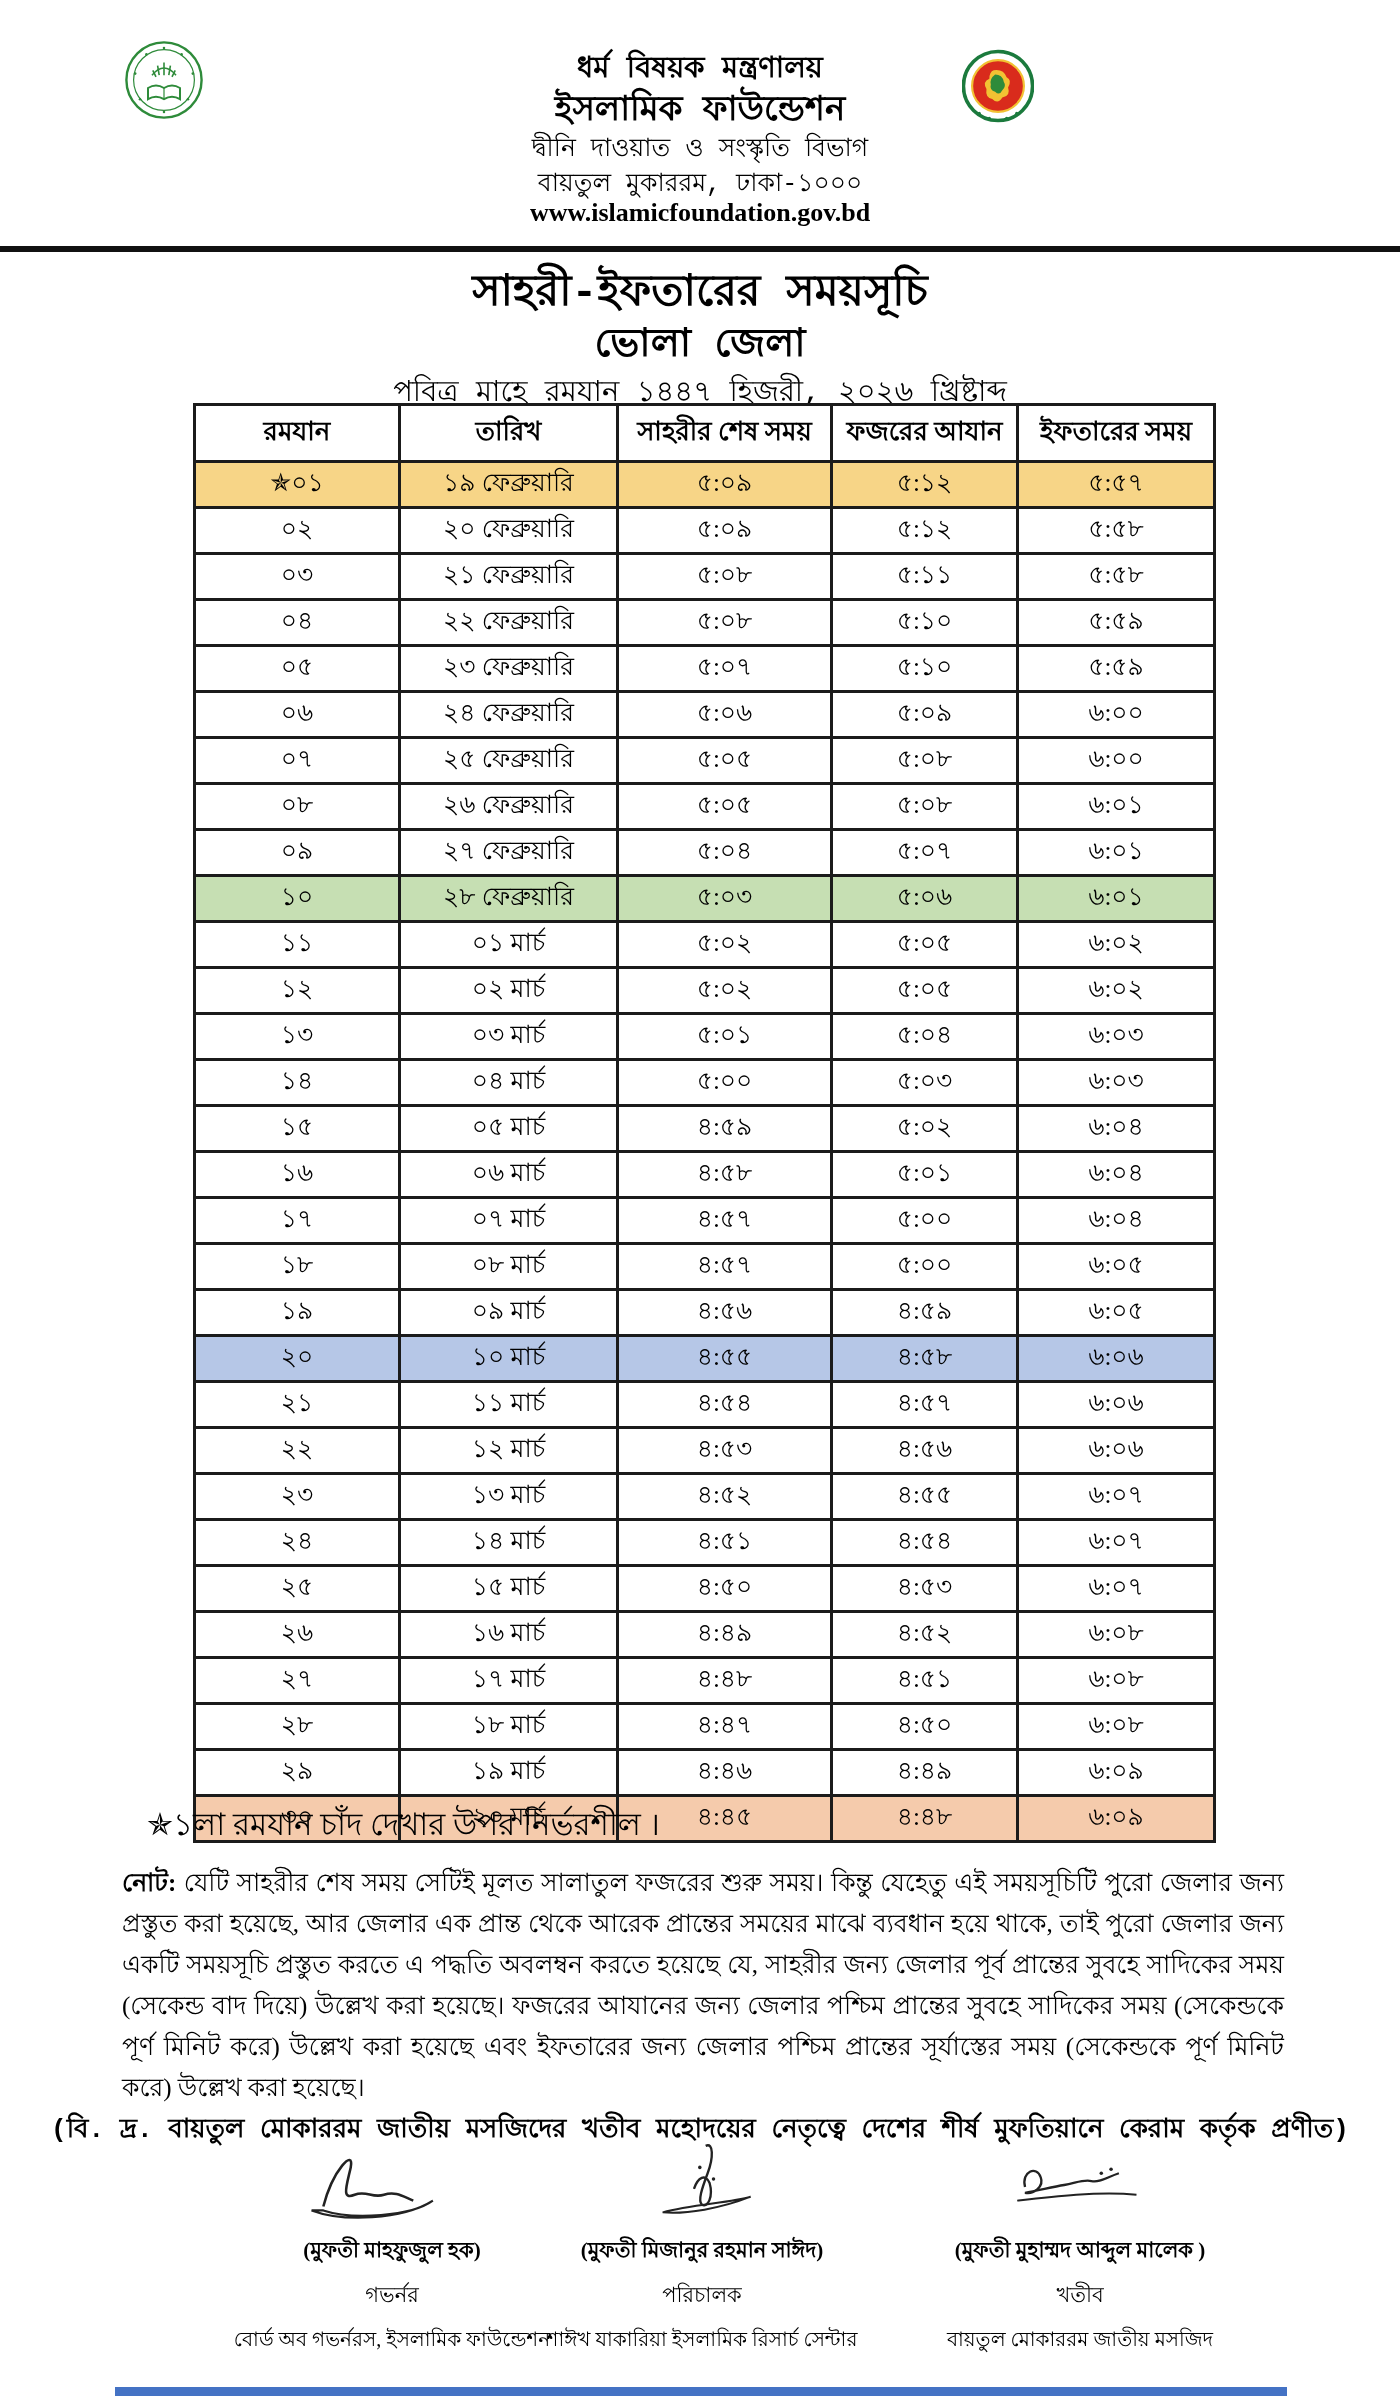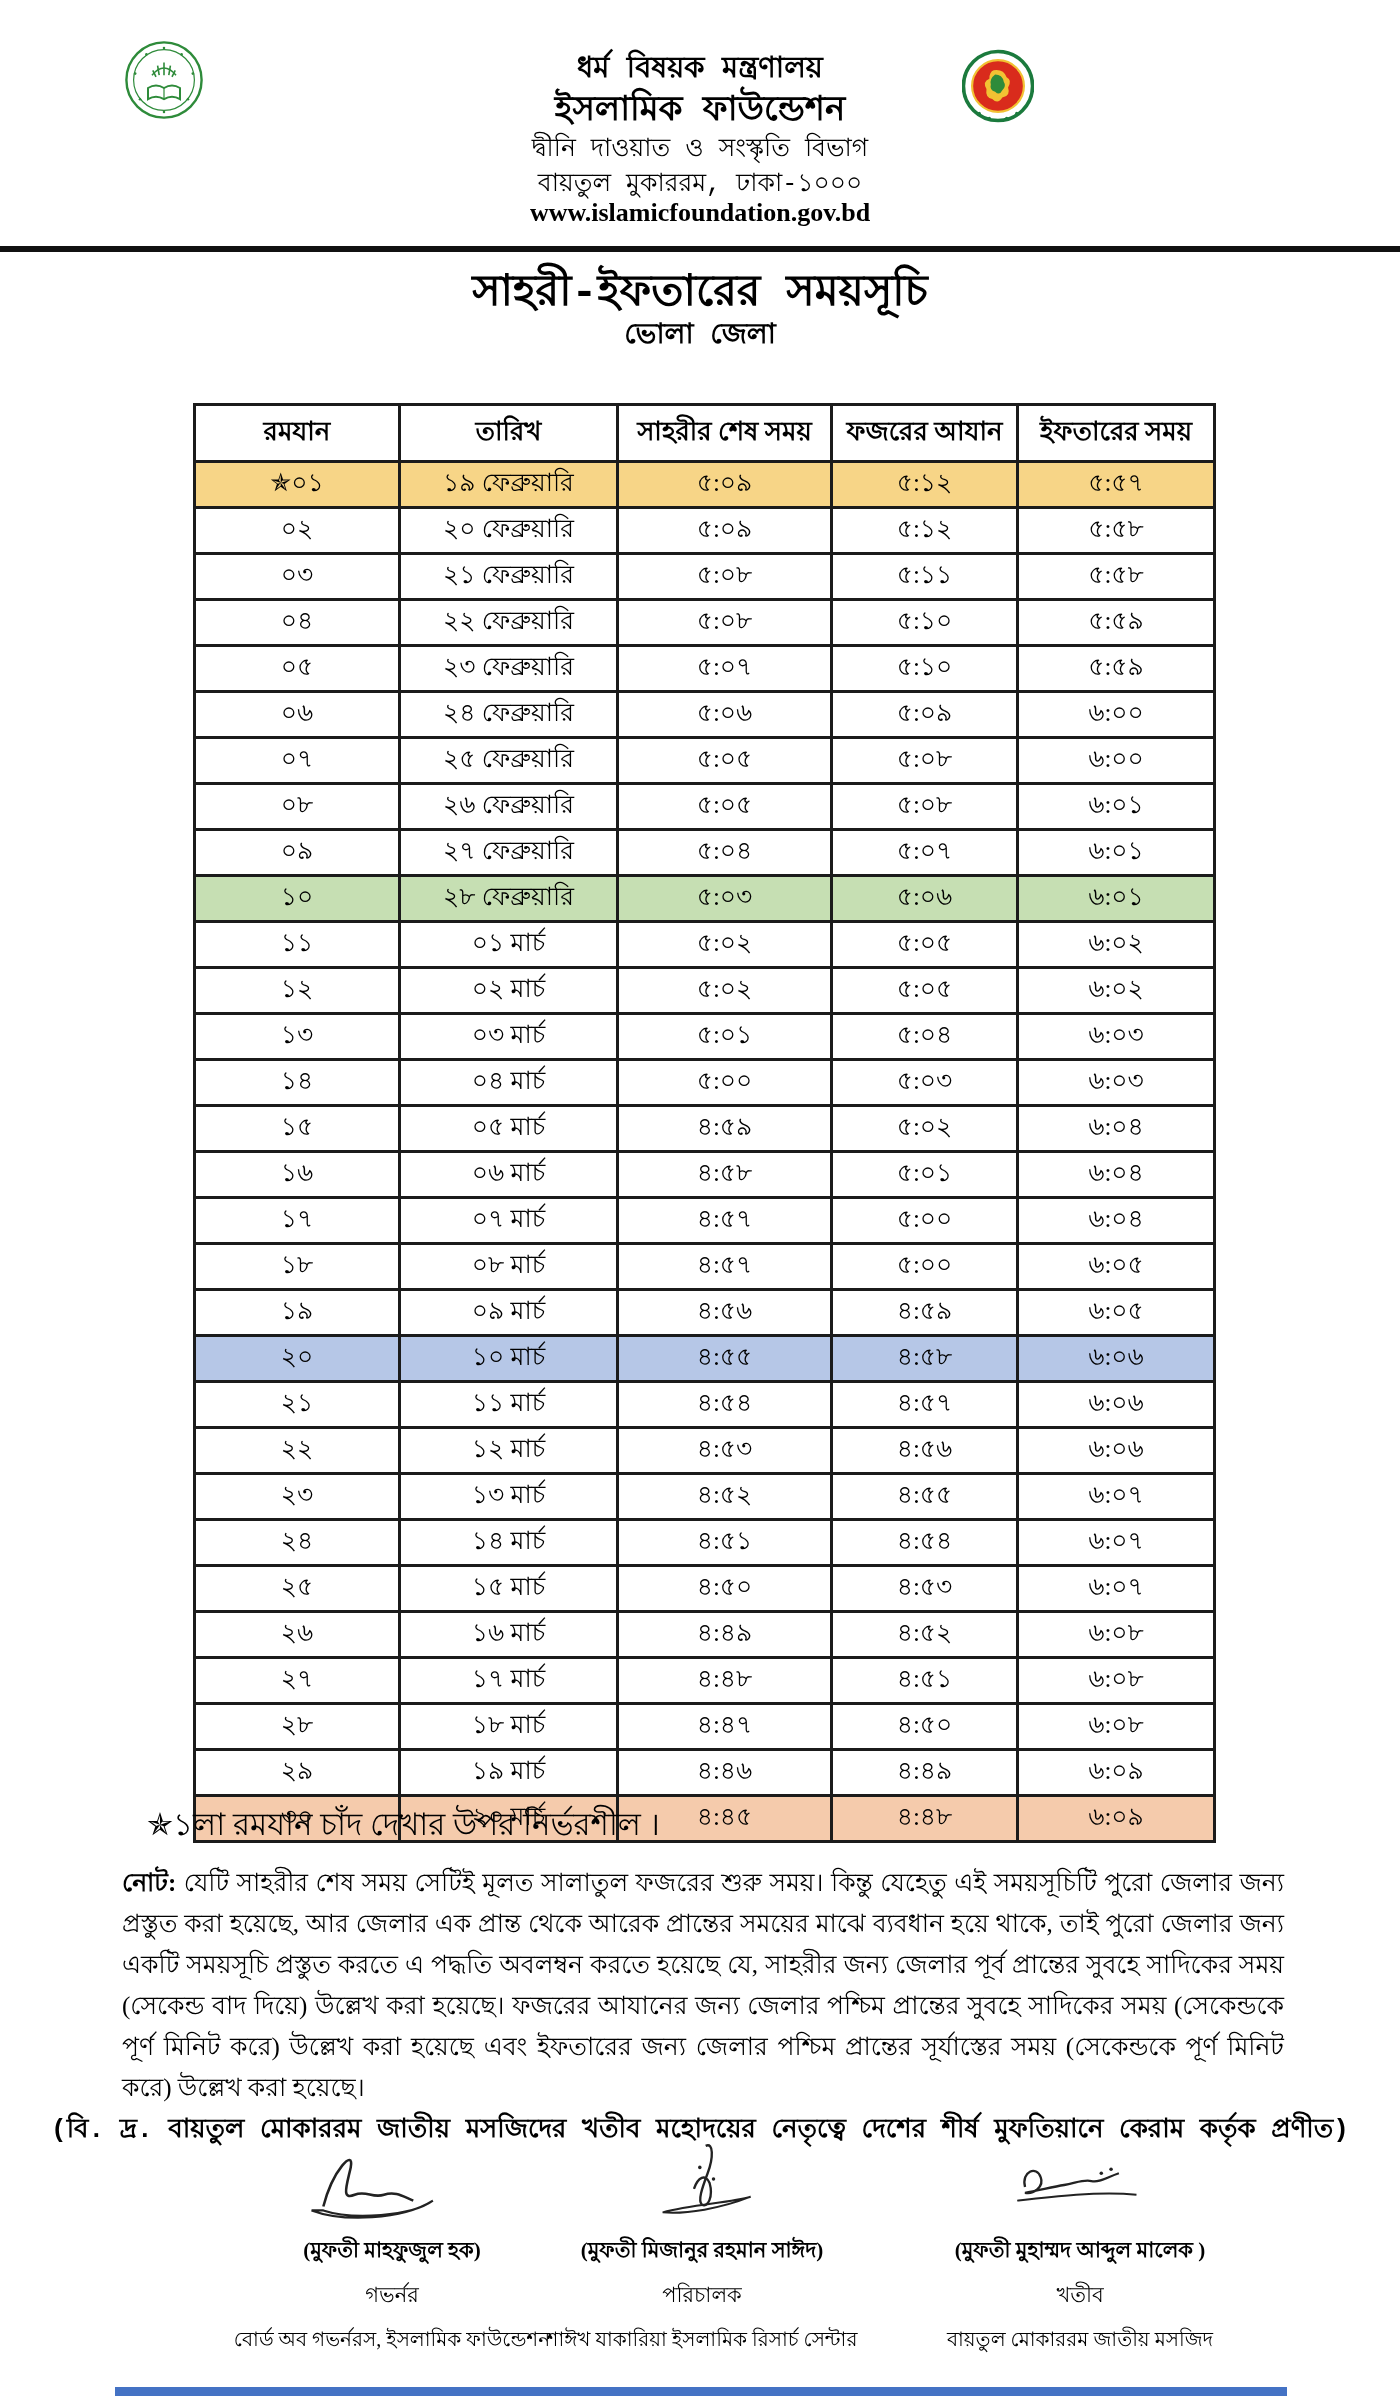--- a/index.html
+++ b/index.html
@@ -13,21 +13,21 @@
   .h-ministry{top:44px;font-size:29px;font-weight:bold;}
   .h-org{top:82px;font-size:34px;font-weight:bold;}
   .h-division{top:128px;font-size:25px;}
   .h-address{top:163px;font-size:25px;}
   .h-website{top:198px;font-size:26px;font-weight:bold;font-family:"Liberation Serif",serif;}
   .logo-left{left:124px;top:38px;width:80px;height:84px;}
   .logo-right{left:962px;top:44px;width:72px;height:84px;}
   .black-rule{left:0;top:246px;width:1400px;height:6px;background:#111;}
   
   .t-main{top:258px;font-size:43px;font-weight:bold;}
-  .t-district{top:312px;font-size:28px;font-weight:bold;}
+  .t-district{top:312px;font-size:39px;font-weight:bold;}
   .t-sub{top:368px;font-size:29px;}
   
   table.sched{position:absolute;left:193px;top:403px;width:1020px;border-collapse:collapse;table-layout:fixed;}
   table.sched th,table.sched td{border:3px solid #1b1b1b;text-align:center;vertical-align:middle;padding:0;}
   table.sched th{height:54px;font-size:26px;font-weight:bold;background:#fff;}
   table.sched td{height:41px;font-size:25px;}
   
   .footnote{left:147px;top:1800px;font-size:31px;}
   .note{left:122px;top:1862px;width:1162px;font-size:25px;line-height:41px;text-align:justify;}
   .note b{font-weight:bold;}
@@ -87,20 +87,21 @@
   <div class="abs ctr h-ministry">ধর্ম বিষয়ক মন্ত্রণালয়</div>
   <div class="abs ctr h-org">ইসলামিক ফাউন্ডেশন</div>
   <div class="abs ctr h-division">দ্বীনি দাওয়াত ও সংস্কৃতি বিভাগ</div>
   <div class="abs ctr h-address">বায়তুল মুকাররম, ঢাকা-১০০০</div>
   <div class="abs ctr h-website">www.islamicfoundation.gov.bd</div>
 
   <div class="abs black-rule"></div>
 
   <div class="abs ctr t-main">সাহরী-ইফতারের সময়সূচি</div>
   <div class="abs ctr t-district">ভোলা জেলা</div>
+  <div class="abs ctr t-sub">পবিত্র মাহে রমযান ১৪৪৭ হিজরী, ২০২৬ খ্রিষ্টাব্দ</div>
 
   <table class="sched">
     <colgroup>
       <col style="width:205px">
         <col style="width:218px">
         <col style="width:214px">
         <col style="width:186px">
         <col style="width:197px">
     </colgroup>
     <thead>

